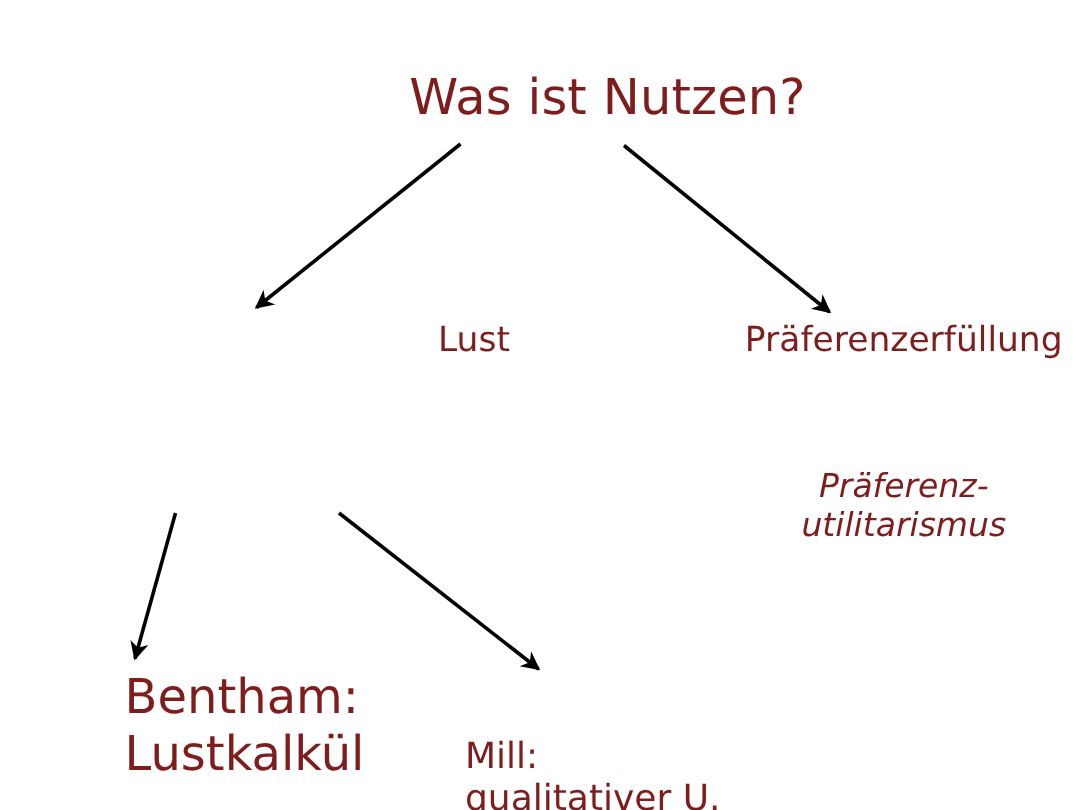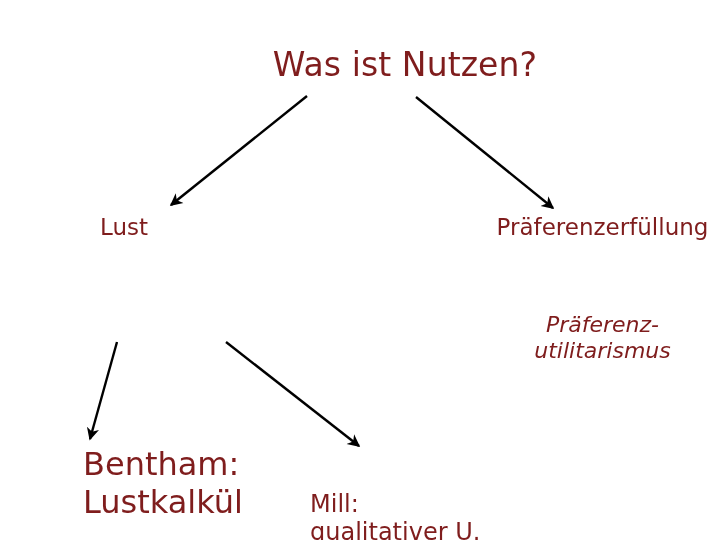--- a/index.html
+++ b/index.html
@@ -39,21 +39,21 @@
     top: 46px;
     width: 720px;
     text-align: center;
     font-size: 33px;
     letter-spacing: 0.1px;
   }
   #node-lust {
     left: 55px;
     top: 214px;
     width: 240px;
-    text-align: left;
+    text-align: right;
     font-size: 23px;
   }
   #node-praeferenzerfuellung {
     left: 400px;
     top: 214px;
     width: 315px;
     text-align: center;
     font-size: 23px;
   }
   #node-hedonistischer-utilitarismus {

